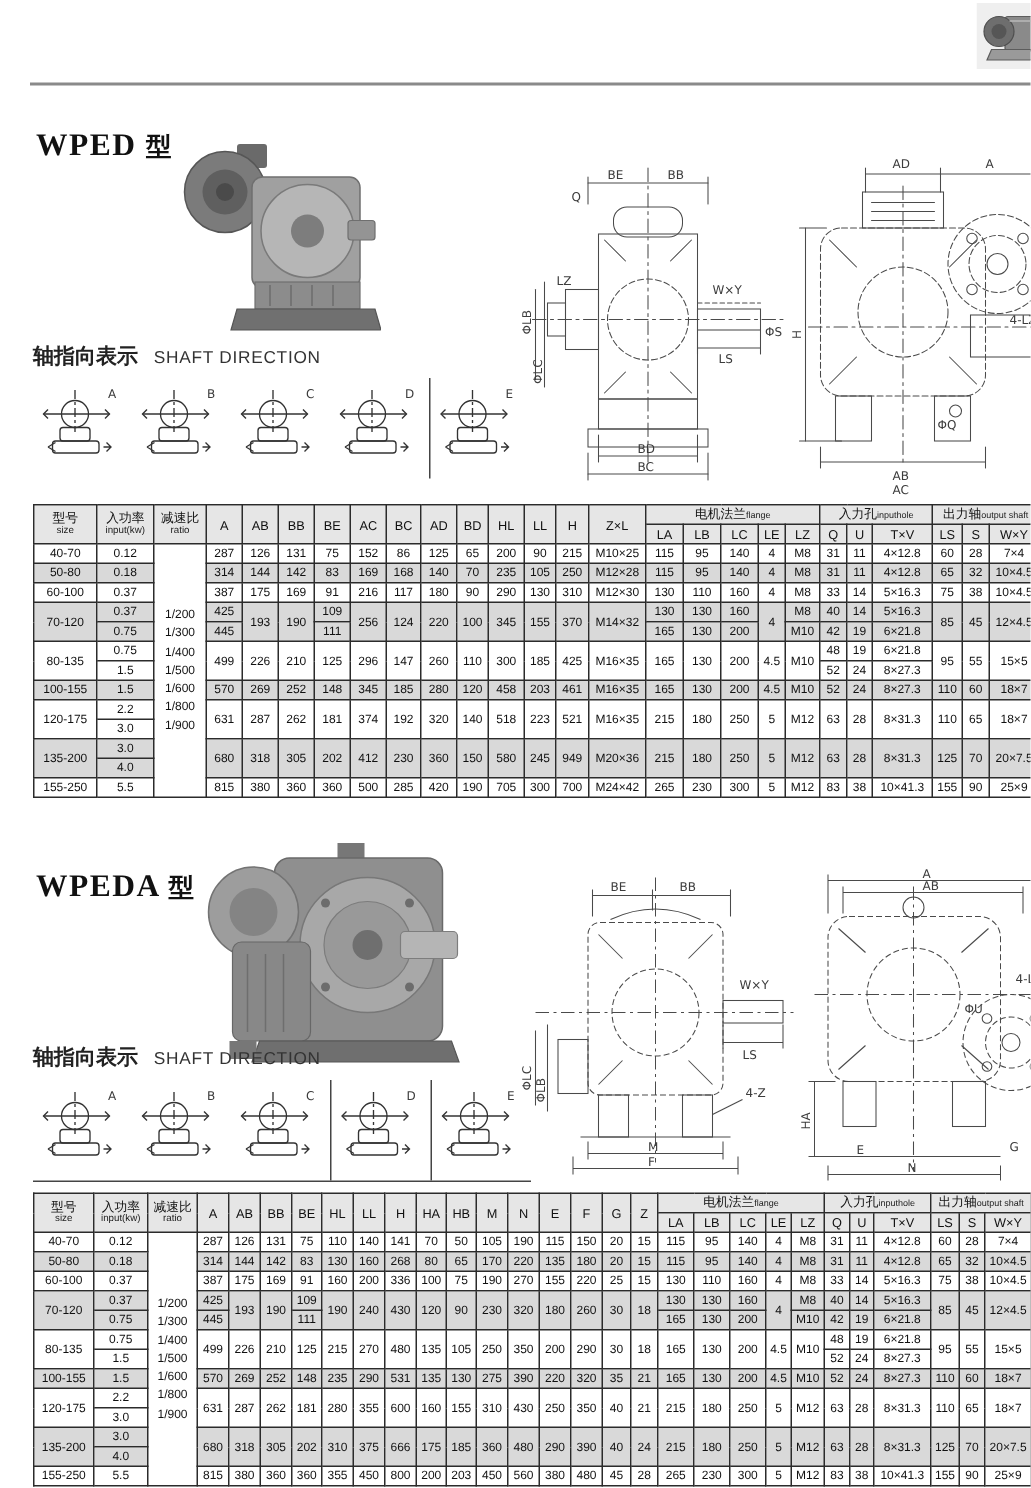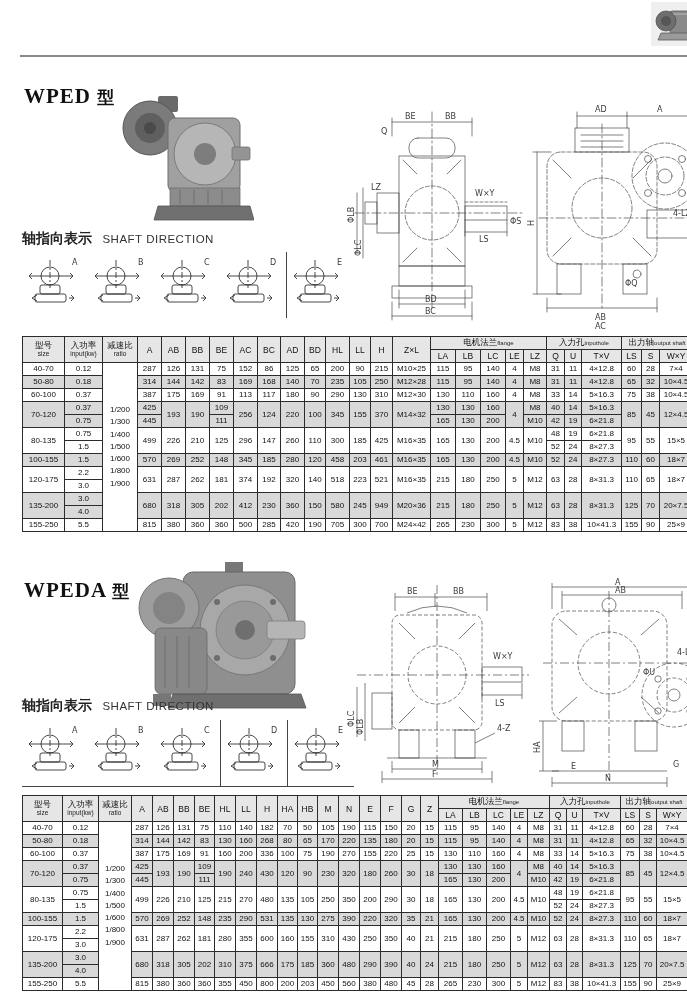--- a/index.html
+++ b/index.html
@@ -385,21 +385,21 @@
             <td>10×4.5</td>
             <td>28</td>
           </tr>
           <tr>
             <td>60-100</td>
             <td>0.37</td>
             <td>387</td>
             <td>175</td>
             <td>169</td>
             <td>91</td>
-            <td>113</td>
+            <td>216</td>
             <td>117</td>
             <td>180</td>
             <td>90</td>
             <td>290</td>
             <td>130</td>
             <td>310</td>
             <td>M12×30</td>
             <td>130</td>
             <td>110</td>
             <td>160</td>
@@ -898,21 +898,21 @@
               <div>1/600</div>
               <div>1/800</div>
               <div>1/900</div>
             </td>
             <td>287</td>
             <td>126</td>
             <td>131</td>
             <td>75</td>
             <td>110</td>
             <td>140</td>
-            <td>182</td>
+            <td>141</td>
             <td>70</td>
             <td>50</td>
             <td>105</td>
             <td>190</td>
             <td>115</td>
             <td>150</td>
             <td>20</td>
             <td>15</td>
             <td>115</td>
             <td>95</td>

